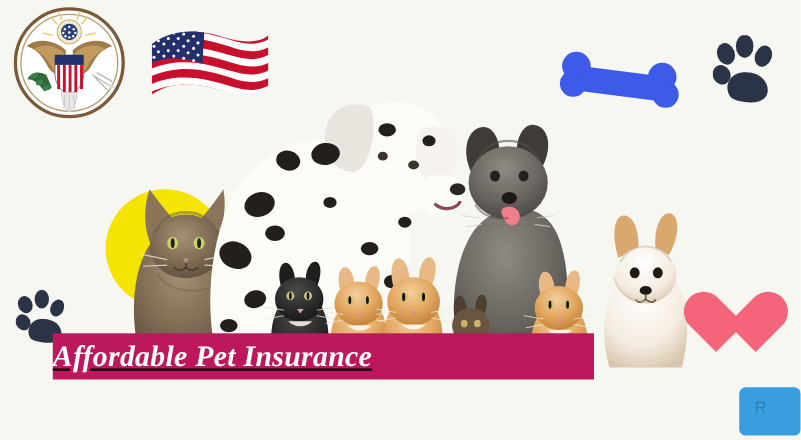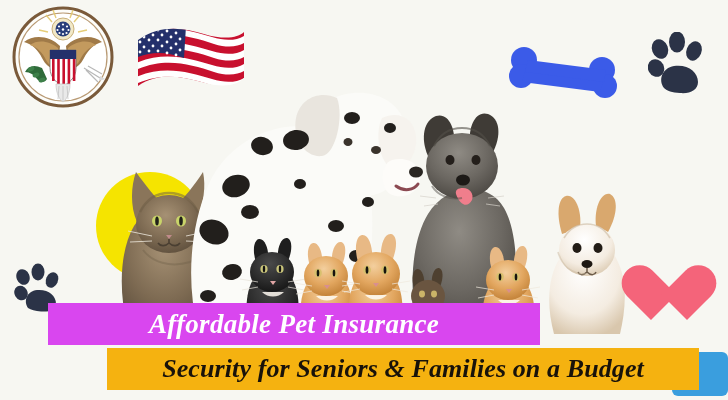--- a/index.html
+++ b/index.html
@@ -57,23 +57,24 @@
 
   
   .flag{left:132px;top:22px;width:116px;height:86px;}
 
   
   .seal{left:12px;top:6px;width:102px;height:102px;}
 
   
   .red-banner{
     position:absolute;left:48px;top:303px;width:492px;height:42px;
-    background:#d946ef;
-    display:flex;align-items:center;justify-content:center;
+    background:#be185d;
+    display:flex;align-items:center;
     z-index:40;
+    text-decoration:underline;
   }
   .red-banner .txt{
     color:#ffffff;
     font-style:italic;font-weight:bold;
     font-size:27px;letter-spacing:.3px;
     white-space:nowrap;
     font-family:"Liberation Serif", serif;
   }
   .yellow-banner{
     position:absolute;left:107px;top:348px;width:592px;height:42px;
@@ -411,17 +412,14 @@
   <div class="shape pink-heart"></div>
 
   <div class="shape blue-rect">
     <span>R</span>
   </div>
 
   <div class="red-banner">
     <span class="txt">Affordable Pet Insurance</span>
   </div>
 
-  <div class="yellow-banner">
-    <span class="txt">Security for Seniors &amp; Families on a Budget</span>
-  </div>
 
 </div>
 
 </body></html>

